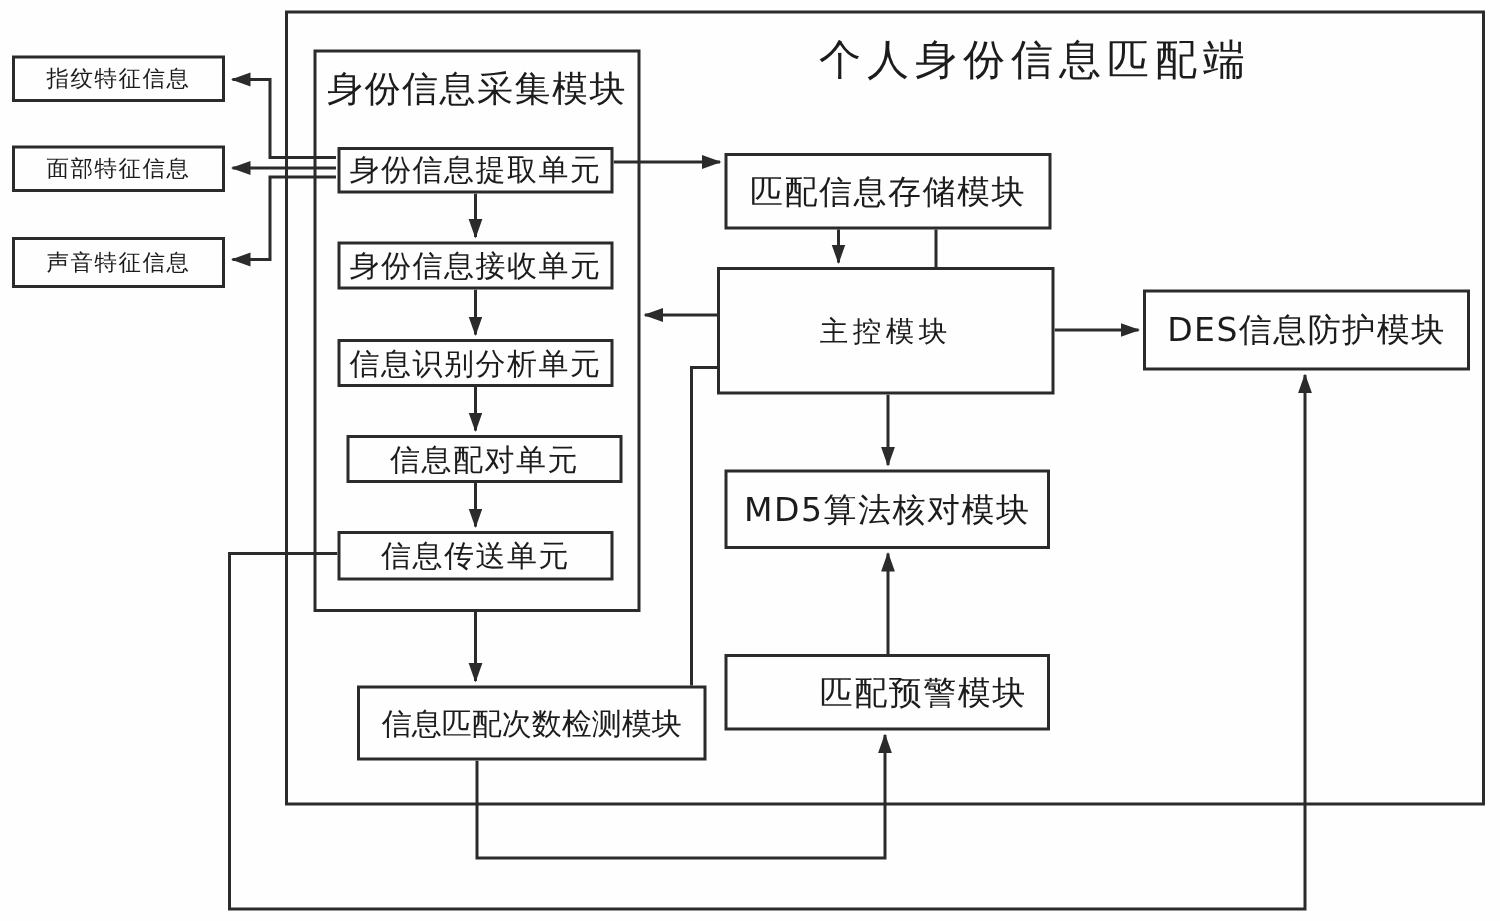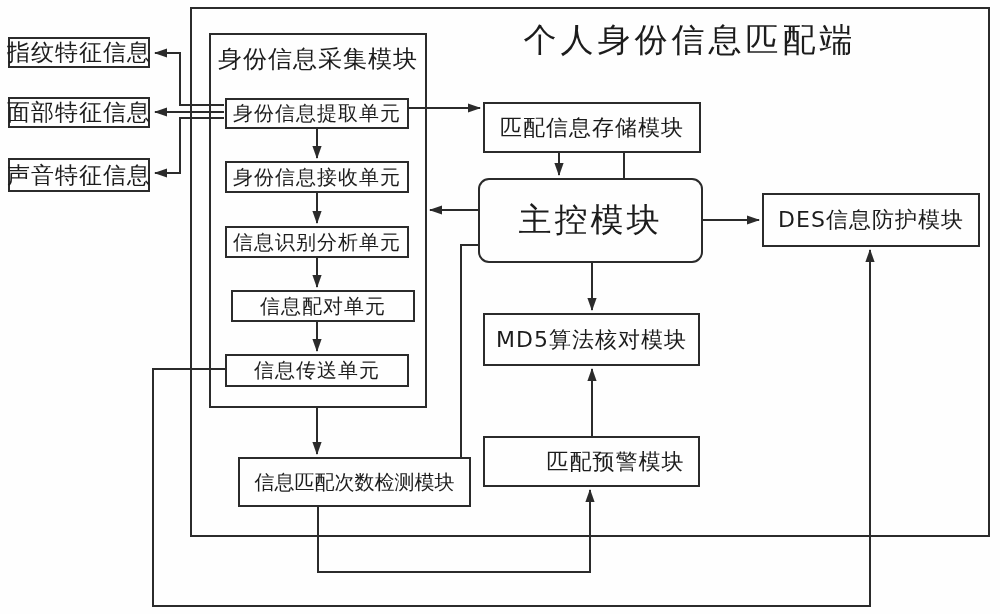--- a/index.html
+++ b/index.html
@@ -5,26 +5,26 @@
   html,body{margin:0;padding:0;background:#ffffff;}
   #canvas{position:relative;width:1000px;height:614px;background:#fefefe;overflow:hidden;
           font-family:"DejaVu Sans","Liberation Sans",sans-serif;color:#1c1c1c;}
   .box{position:absolute;border:2px solid #2b2b2b;background:#fefefe;box-sizing:border-box;
        display:flex;align-items:center;justify-content:center;white-space:nowrap;
        font-weight:500;}
   .frame{position:absolute;border:2px solid #2b2b2b;background:transparent;box-sizing:border-box;}
   .label{position:absolute;display:flex;align-items:center;justify-content:center;
          white-space:nowrap;font-weight:500;}
   #connectors{position:absolute;left:0;top:0;pointer-events:none;}
-  .fs-title{font-size:33px;letter-spacing:4px;}
+  .fs-title{font-size:28px;letter-spacing:4px;}
   .fs-subtitle{font-size:24px;letter-spacing:1px;}
   .fs-unit{font-size:20px;letter-spacing:1px;}
-  .fs-side{font-size:23px;letter-spacing:1px;}
+  .fs-side{font-size:15px;letter-spacing:1px;}
   .fs-mod{font-size:22px;letter-spacing:1px;}
-  .fs-main{font-size:33px;letter-spacing:3px;border-radius:11px;}
+  .fs-main{font-size:19px;letter-spacing:3px;}
   .fs-count{font-size:20px;letter-spacing:0px;margin-left:36px;}
 </style>
 </head>
 <body>
 
 <div id="canvas">
 
   <svg id="connectors" width="1000" height="614" viewBox="0 0 1000 614">
     <defs>
       <marker id="ah" markerWidth="6.5" markerHeight="5" refX="6" refY="2.5" orient="auto">

